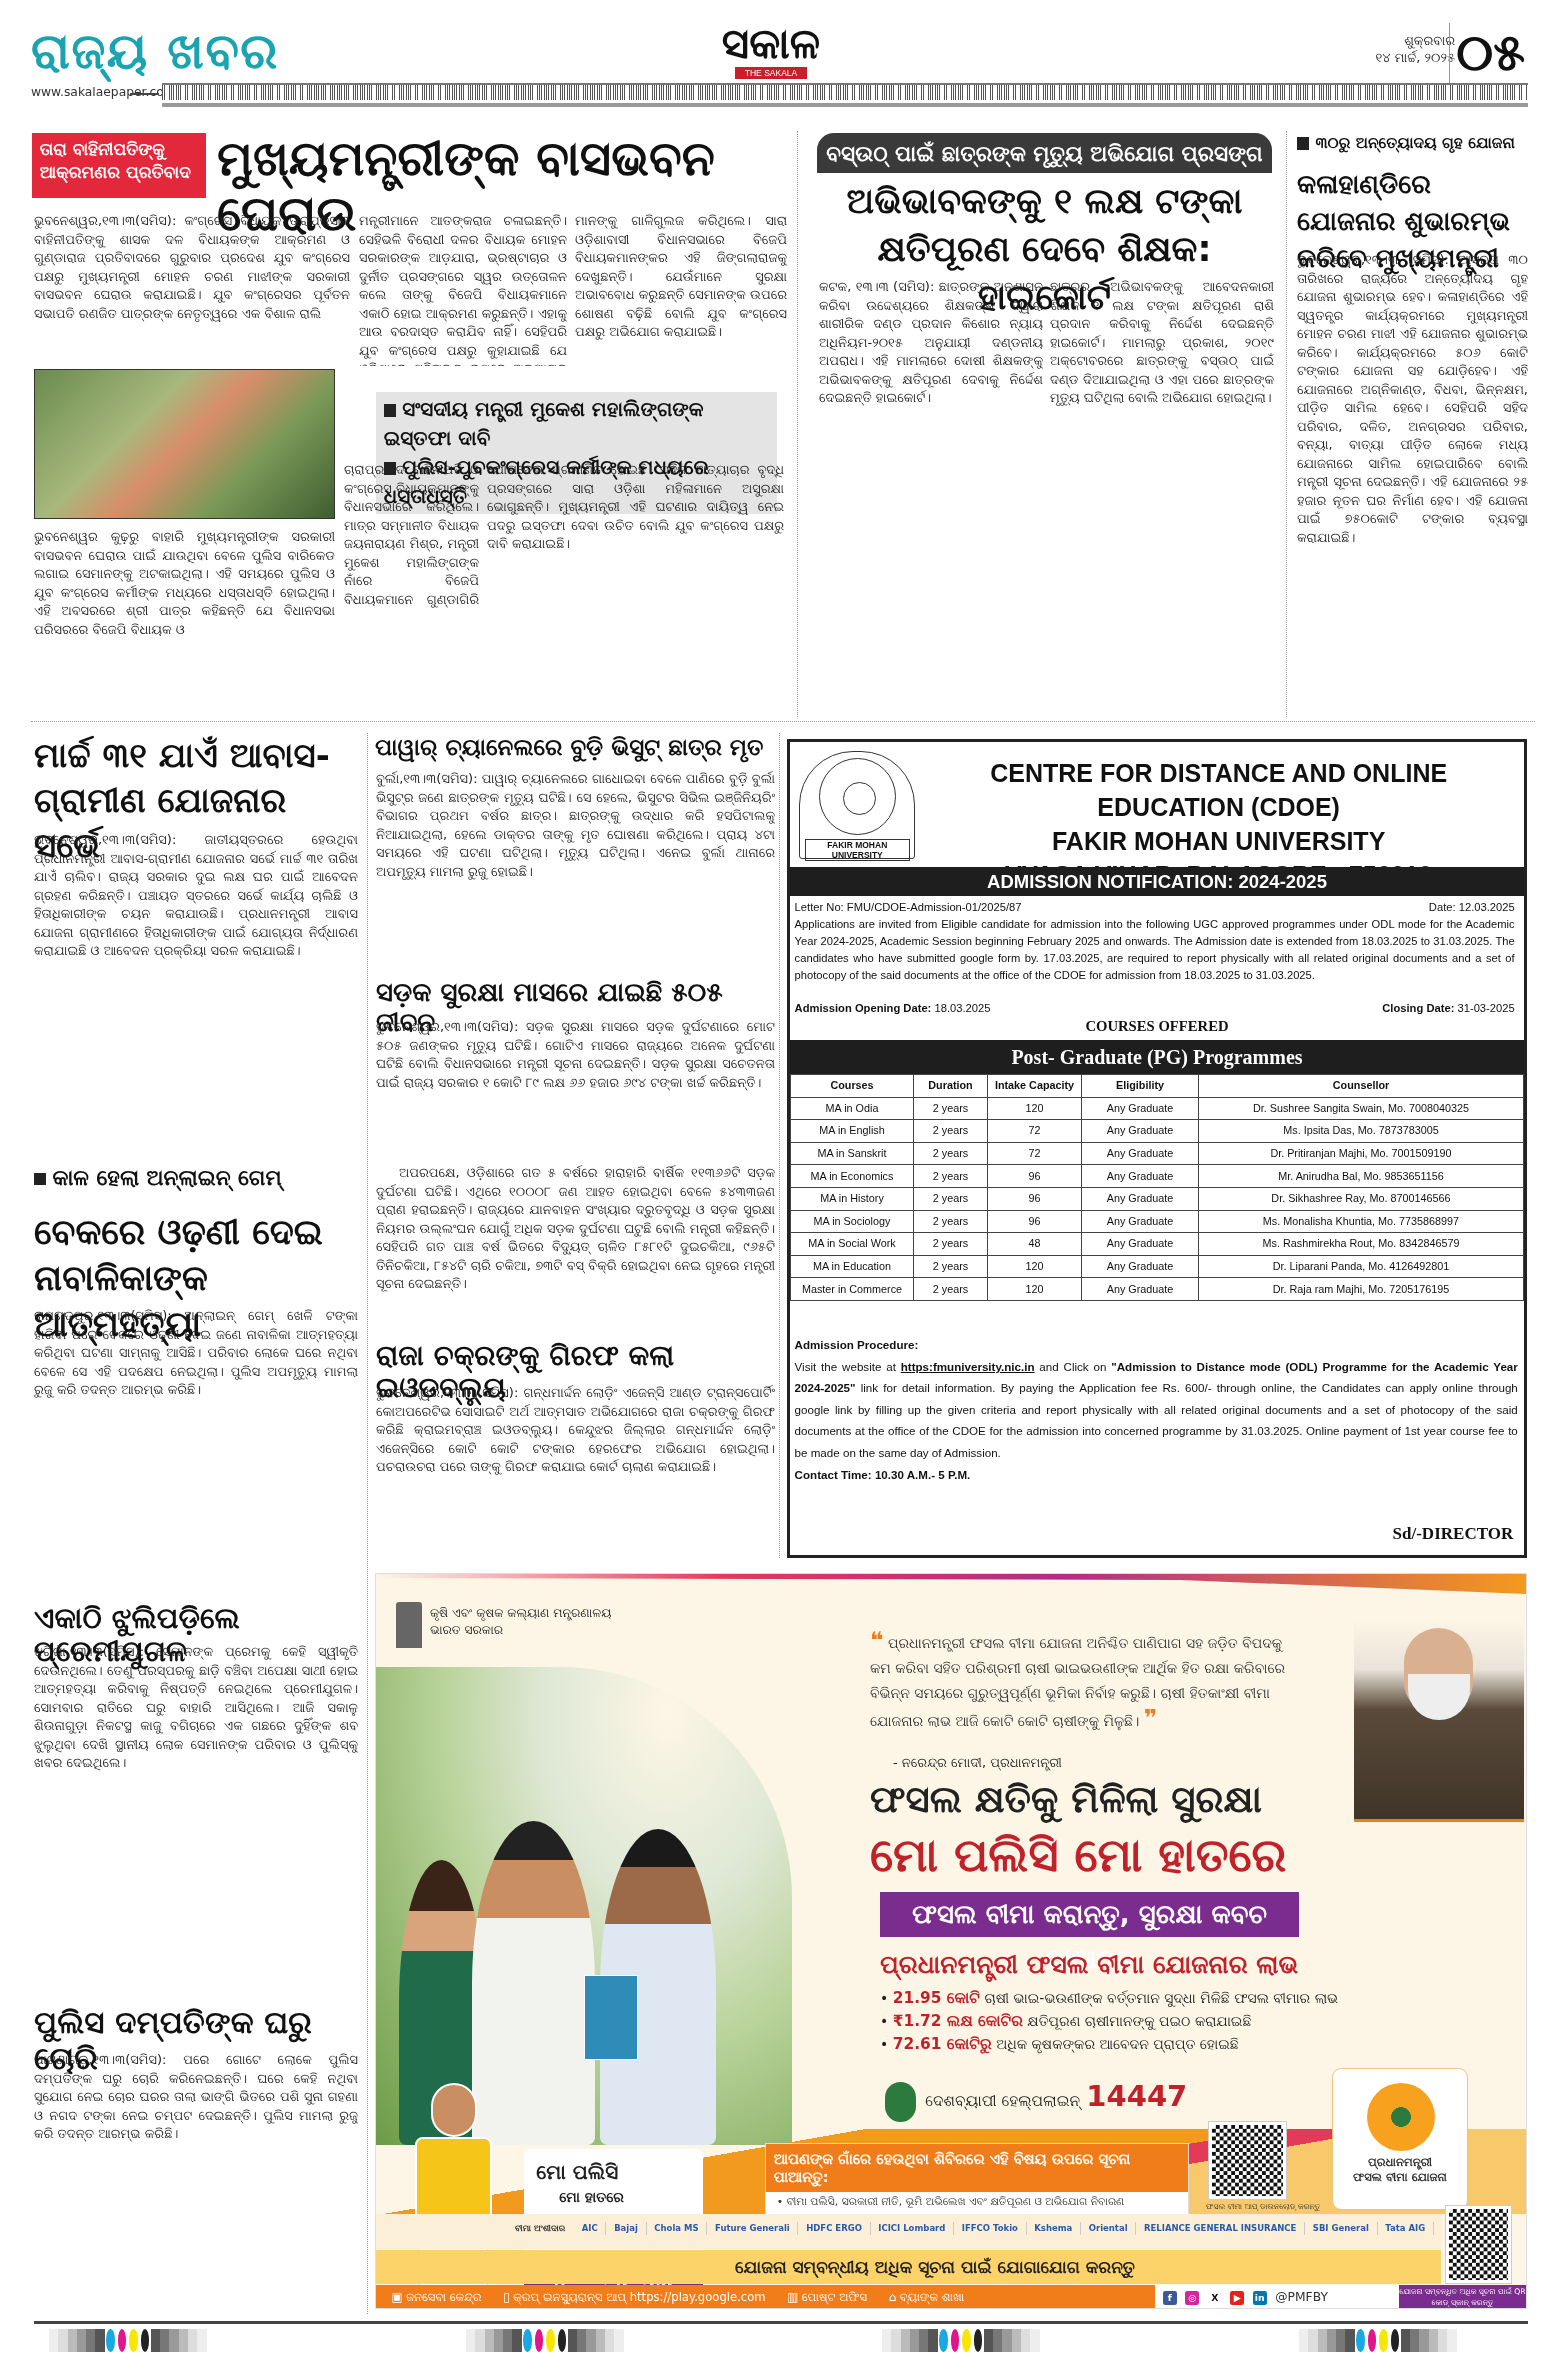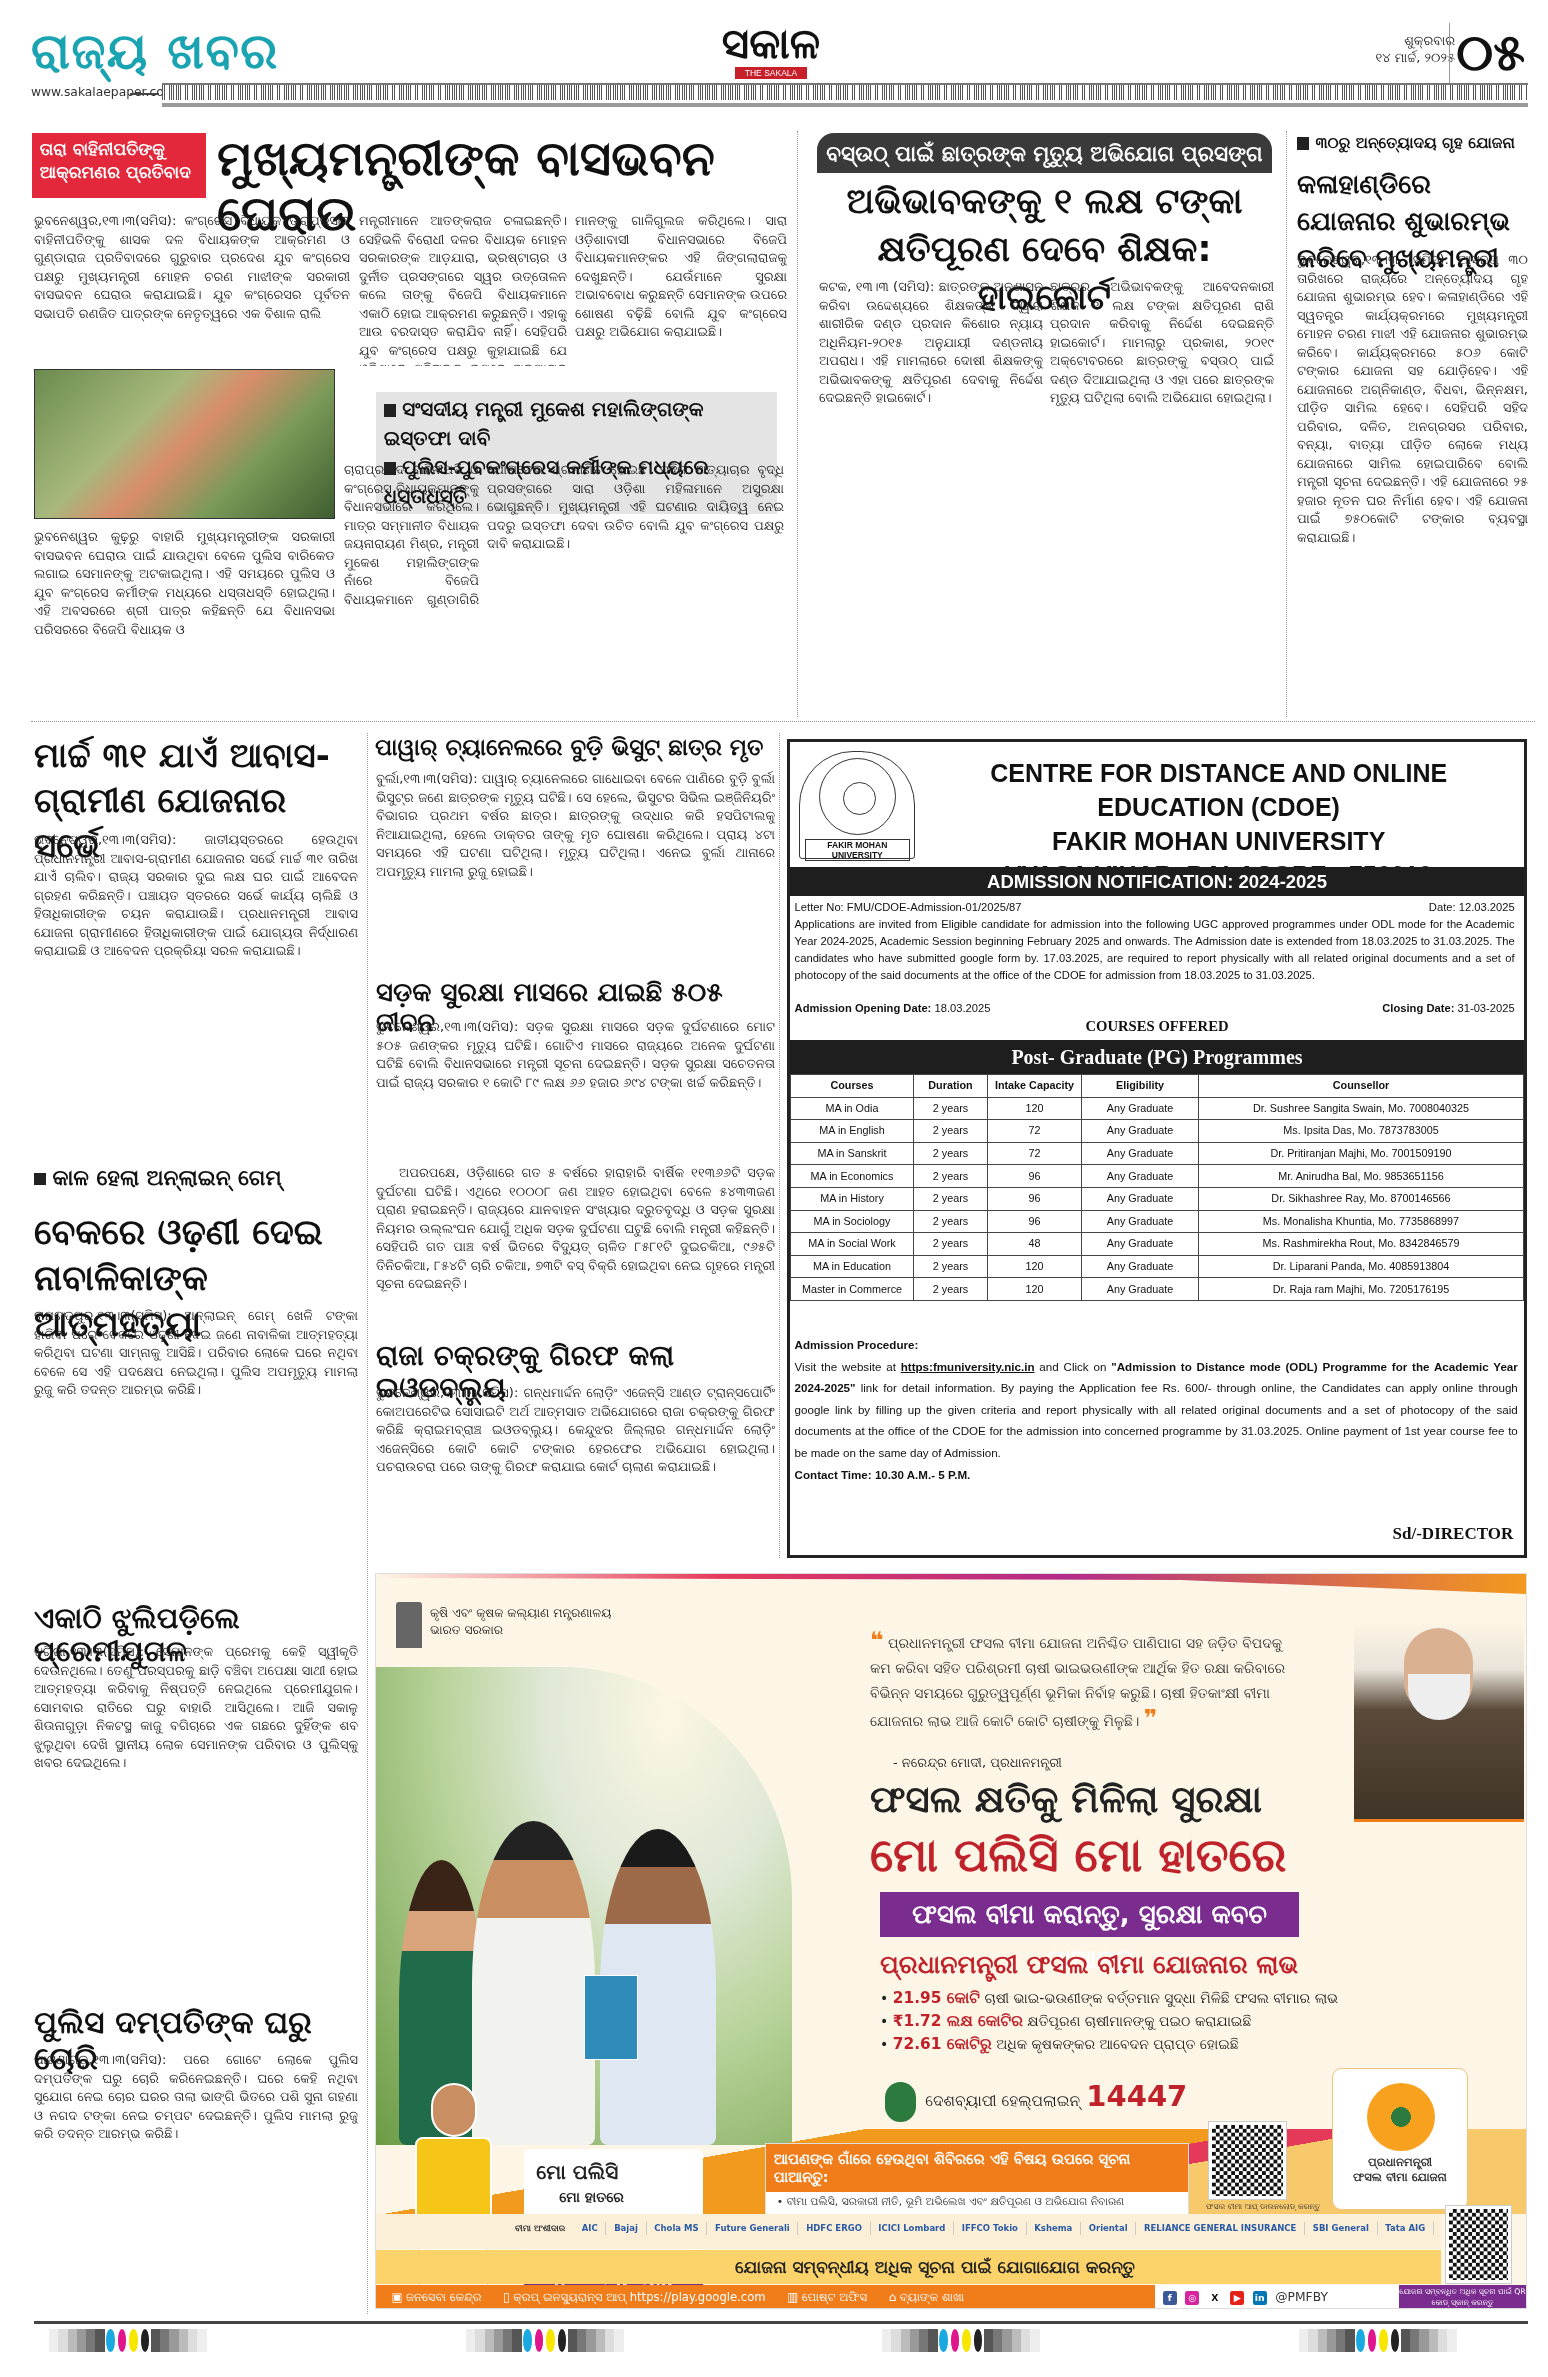--- a/index.html
+++ b/index.html
@@ -255,21 +255,21 @@
           <td>2 years</td>
           <td>48</td>
           <td>Any Graduate</td>
           <td>Ms. Rashmirekha Rout, Mo. 8342846579</td>
         </tr>
         <tr>
           <td>MA in Education</td>
           <td>2 years</td>
           <td>120</td>
           <td>Any Graduate</td>
-          <td>Dr. Liparani Panda, Mo. 4085913804</td>
+          <td>Dr. Liparani Panda, Mo. 4126492801</td>
         </tr>
         <tr>
           <td>Master in Commerce</td>
           <td>2 years</td>
           <td>120</td>
           <td>Any Graduate</td>
           <td>Dr. Raja ram Majhi, Mo. 7205176195</td>
         </tr>
       </tbody>
   </table>

